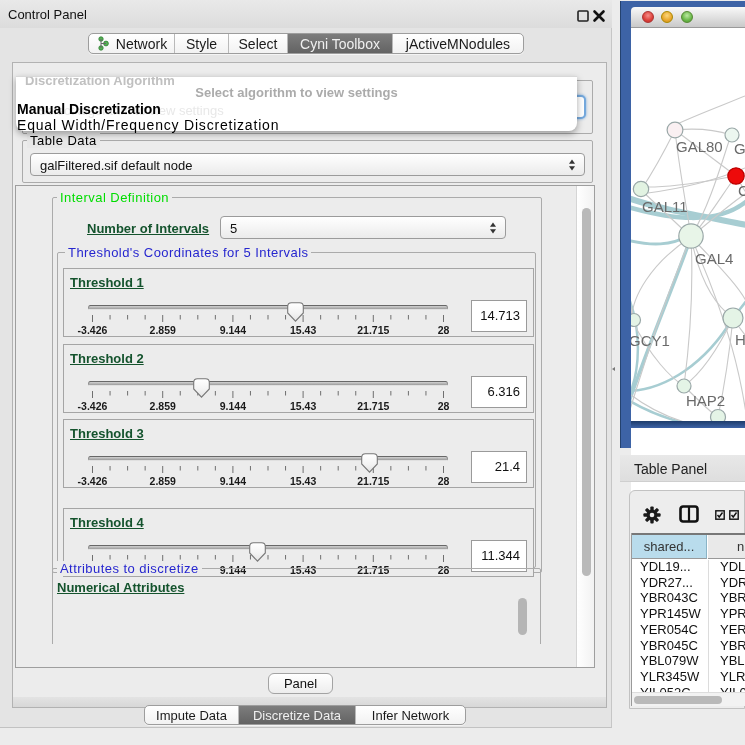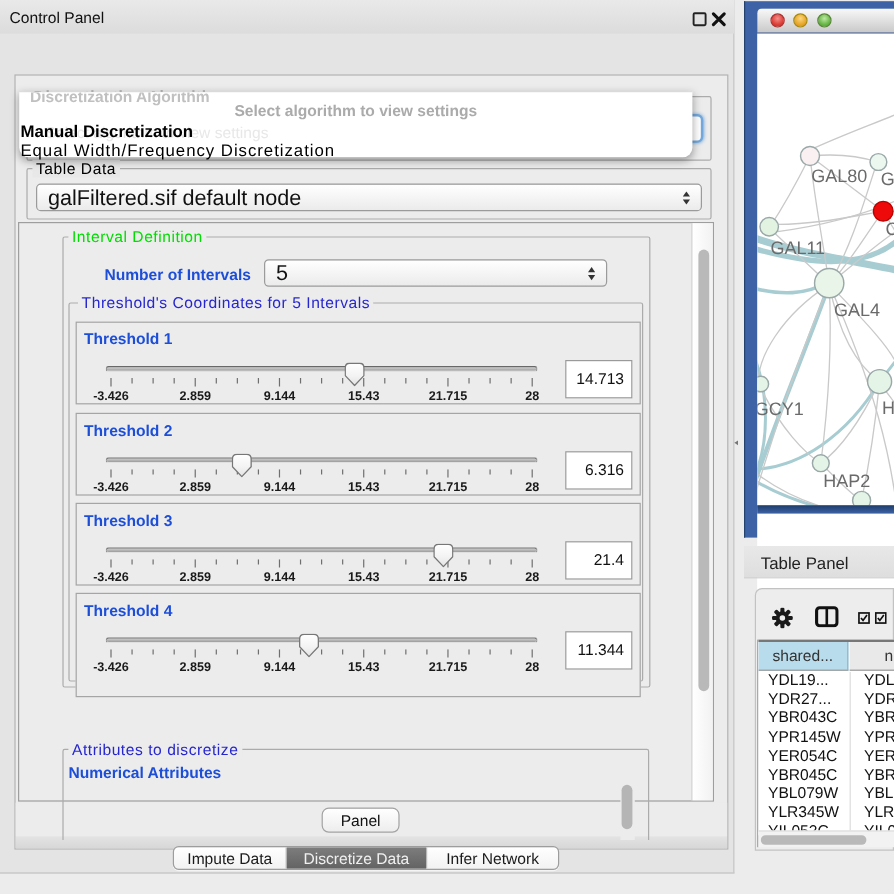--- a/index.html
+++ b/index.html
@@ -6,45 +6,57 @@
   html,body { width:745px; height:745px; overflow:hidden; }
   body { font-family:"Liberation Sans", sans-serif; background:#ececec; }
   #root { position:absolute; top:0; left:0; width:745px; height:745px; overflow:hidden; }
   .abs { position:absolute; }
   .fieldset { position:absolute; border:1px solid #ababab; border-radius:2px; }
   .flabel { position:absolute; font-size:13px; background:transparent; padding:0 3px; letter-spacing:0.45px; }
   .seg { position:absolute; display:flex; height:21px; border:1px solid #9d9d9d; border-radius:5px; background:linear-gradient(#ffffff,#f2f2f2); overflow:hidden; box-shadow:0 1px 0 rgba(255,255,255,.6); }
   .seg .s { font-size:14px; color:#1a1a1a; display:flex; align-items:center; justify-content:center; border-right:1px solid #b9b9b9; white-space:nowrap; }
   .seg .s:last-child { border-right:none; }
   .seg .sel { background:linear-gradient(#7d7d7d,#636363); color:#f0f0f0; }
-  .combo { position:absolute; border:1px solid #9b9b9b; border-radius:4px; background:linear-gradient(#ffffff,#ebebeb); font-size:18px; color:#111; }
+  .combo { position:absolute; border:1px solid #9b9b9b; border-radius:4px; background:linear-gradient(#ffffff,#ebebeb); font-size:13px; color:#111; }
   .combo .t { position:absolute; left:9px; top:50%; transform:translateY(-50%); }
   .arrows { position:absolute; right:8px; top:50%; transform:translateY(-50%); width:8px; height:13px; }
   .tbox { position:absolute; border:1px solid #a5a5a5; background:#ececec; }
-  .blabel { position:absolute; font-size:13px; font-weight:bold; color:#1d4ed8; }
+  .blabel { position:absolute; font-size:13px; font-weight:bold; color:#14532d;text-decoration:underline; }
   .track { position:absolute; height:5px; background:linear-gradient(#d2d2d2,#9b9b9b); border-top:1px solid #686868; border-bottom:1px solid #e0e0e0; border-left:1px solid #909090; border-right:1px solid #909090; border-radius:3px; }
   .vbox { position:absolute; width:56px; height:32px; background:#fff; border:1px solid #9a9a9a; font-size:13px; color:#111; text-align:right; line-height:30px; padding-right:6px; }
   .ticklbl { position:absolute; font-size:10.5px; font-weight:bold; color:#1a1a1a; transform:translateX(-50%); white-space:nowrap; }
   #bottomseg .s { font-size:13px; }
 </style>
 </head>
 <body>
 <div id="root">
 
   <div class="abs" style="left:0;top:0;width:612px;height:728px;background:#e4e4e4;border-right:1px solid #c6c6c6;border-bottom:1px solid #c2c2c2;"></div>
 
   <div class="abs" style="left:0;top:0;width:612px;height:28px;background:linear-gradient(#e9e9e9,#dcdcdc);"></div>
   <div class="abs" style="left:8px;top:7px;font-size:13px;color:#111;">Control Panel</div>
   <svg class="abs" style="left:576px;top:9px;" width="14" height="14" viewBox="0 0 14 14">
       <rect x="2" y="2" width="10" height="10" fill="none" stroke="#222" stroke-width="1.6" rx="1"></rect>
     </svg>
   <svg class="abs" style="left:592px;top:9px;" width="14" height="14" viewBox="0 0 14 14">
       <path d="M2.5 2.5 L11.5 11.5 M11.5 2.5 L2.5 11.5" stroke="#111" stroke-width="2.6" stroke-linecap="round"></path>
     </svg>
 
+  <div class="seg" style="left:88px;top:33px;">
+    <div class="s" style="width:86px;"><svg width="16" height="15" viewBox="0 0 16 15" style="margin-right:4px;">
+          <circle cx="5" cy="3" r="2.2" fill="#55b054" stroke="#2e7d32" stroke-width="0.8"></circle>
+          <circle cx="10" cy="7.5" r="2.4" fill="#55b054" stroke="#2e7d32" stroke-width="0.8"></circle>
+          <circle cx="5" cy="12" r="2.2" fill="#55b054" stroke="#2e7d32" stroke-width="0.8"></circle>
+          <path d="M5 3 L5 12 M5 7.5 L10 7.5" stroke="#666" stroke-width="1" fill="none"></path>
+        </svg>Network</div>
+    <div class="s" style="width:54px;">Style</div>
+    <div class="s" style="width:59px;">Select</div>
+    <div class="s sel" style="width:105px;">Cyni Toolbox</div>
+    <div class="s" style="width:130px;">jActiveMNodules</div>
+  </div>
 
   <div class="abs" style="left:12px;top:62px;width:595px;height:646px;border:1px solid #b2b2b2;background:#ececec;"></div>
   <div class="abs" style="left:13px;top:669px;width:593px;height:28px;background:#ececec;"></div>
   <div class="abs" style="left:13px;top:697px;width:593px;height:10px;background:linear-gradient(#e3e3e3,#d7d7d7);"></div>
 
   <div class="fieldset" style="left:22px;top:80px;width:571px;height:54px;"></div>
   <div class="flabel" style="left:25px;top:73px;font-weight:bold;color:#333;">Discretization Algorithm</div>
 
   <div class="abs" style="left:546px;top:95px;width:40px;height:24px;border:2px solid #74a8dc;border-radius:5px;background:#fff;box-shadow:0 0 3px #74a8dc;"></div>
 
@@ -204,21 +216,21 @@
           <defs>
             <linearGradient id="g3" x1="0" y1="0" x2="0" y2="1">
               <stop offset="0" stop-color="#ffffff"></stop>
               <stop offset="0.6" stop-color="#f2f2f2"></stop>
               <stop offset="1" stop-color="#e2e2e2"></stop>
             </linearGradient>
           </defs>
         </svg>
         <div class="vbox" style="left:407px;top:31px;">21.4</div>
       </div>
-      <div class="tbox" style="left:63px;top:494px;width:471px;height:87px;">
+      <div class="tbox" style="left:63px;top:508px;width:471px;height:69px;">
         <div class="blabel" style="left:6px;top:6px;">Threshold 4</div>
         <div class="track" style="left:24px;top:36px;width:360px;"></div>
         <svg style="position:absolute;left:0;top:46px;" width="471" height="8" viewBox="0 0 471 8">
           <line x1="28.5" y1="0" x2="28.5" y2="7" stroke="#6f6f6f" stroke-width="1"></line>
           <line x1="46.05" y1="0" x2="46.05" y2="4.5" stroke="#6f6f6f" stroke-width="1"></line>
           <line x1="63.599999999999994" y1="0" x2="63.599999999999994" y2="4.5" stroke="#6f6f6f" stroke-width="1"></line>
           <line x1="81.15" y1="0" x2="81.15" y2="4.5" stroke="#6f6f6f" stroke-width="1"></line>
           <line x1="98.69999999999999" y1="0" x2="98.69999999999999" y2="7" stroke="#6f6f6f" stroke-width="1"></line>
           <line x1="116.25" y1="0" x2="116.25" y2="4.5" stroke="#6f6f6f" stroke-width="1"></line>
           <line x1="133.8" y1="0" x2="133.8" y2="4.5" stroke="#6f6f6f" stroke-width="1"></line>
@@ -250,21 +262,21 @@
               <stop offset="0" stop-color="#ffffff"></stop>
               <stop offset="0.6" stop-color="#f2f2f2"></stop>
               <stop offset="1" stop-color="#e2e2e2"></stop>
             </linearGradient>
           </defs>
         </svg>
         <div class="vbox" style="left:407px;top:31px;">11.344</div>
       </div>
     </div>
 
-  <div class="abs" style="left:0px;top:608px;width:608px;height:92px;overflow:hidden;">
+  <div class="abs" style="left:0px;top:552px;width:608px;height:92px;overflow:hidden;">
     <div class="fieldset" style="left:52px;top:16px;width:489px;height:120px;"></div>
     <div class="flabel" style="left:57px;top:9px;color:#2626cf;background:#ececec;">Attributes to discretize</div>
     <div class="blabel" style="left:57px;top:28px;">Numerical Attributes</div>
     <div class="abs" style="left:517px;top:44px;width:12px;height:60px;background:#ececec;"></div>
     <div class="abs" style="left:518px;top:46px;width:9px;height:37px;background:#b5b5b5;border-radius:5px;"></div>
   </div>
 
   <div class="abs" style="left:268px;top:673px;width:65px;height:21px;border:1px solid #a3a3a3;border-radius:6px;background:linear-gradient(#ffffff,#ededed);font-size:13px;color:#111;text-align:center;line-height:20px;">Panel</div>
 
   <div class="seg" style="left:144px;top:705px;height:20px;font-size:13px;" id="bottomseg">

